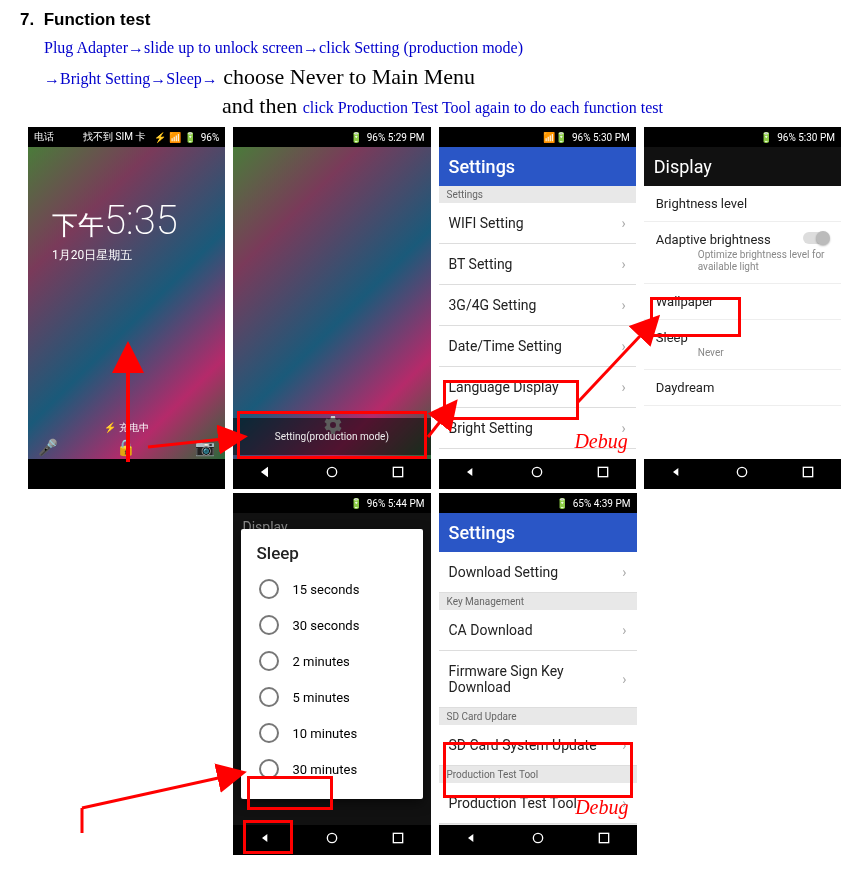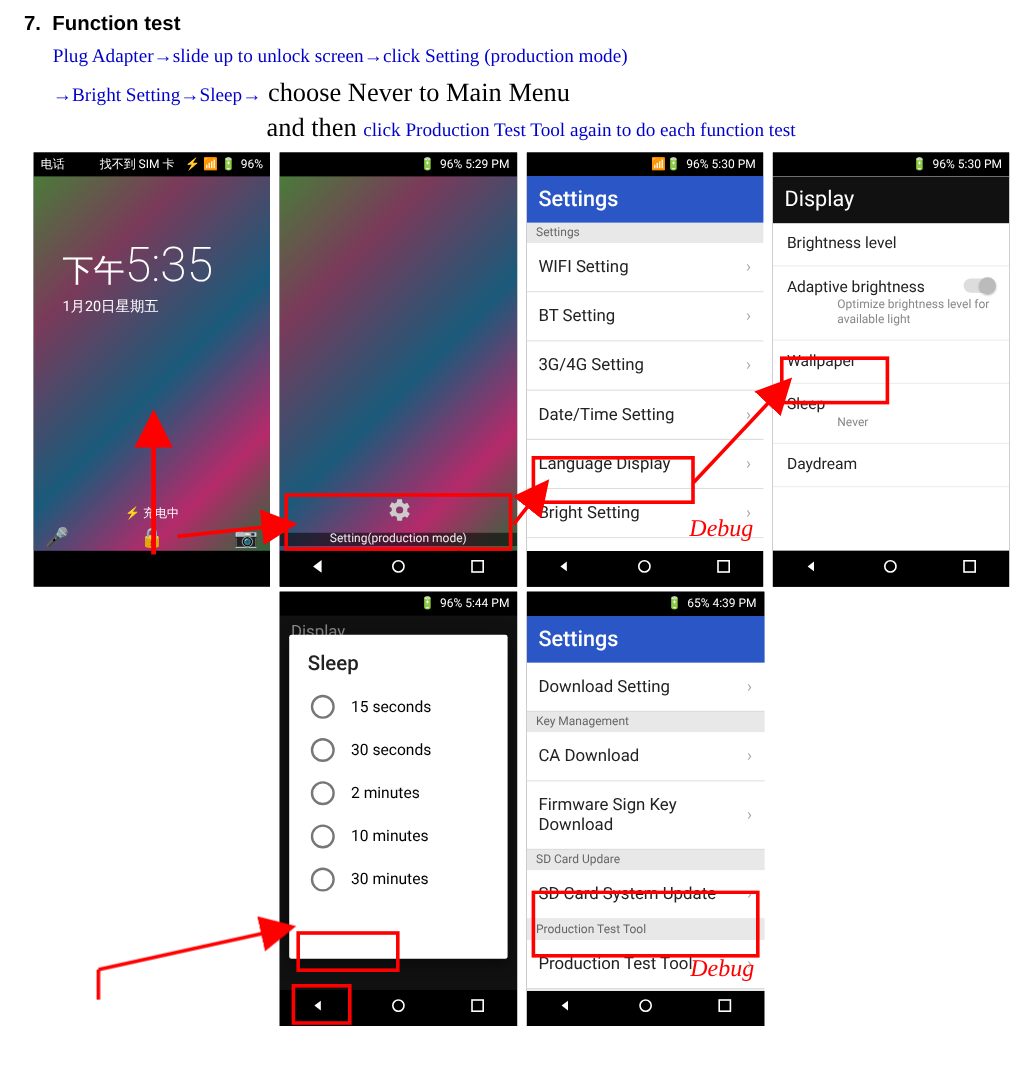--- a/index.html
+++ b/index.html
@@ -25,21 +25,21 @@
 
   
   .p1 .screen { background: linear-gradient(135deg,#4a7b3a 0%, #7a3a5a 25%, #1a5a7a 55%, #b52a6a 80%, #2a6a3a 100%); }
   .p1 .clock { position:absolute; top:50px; left:0; right:0; text-align:left; padding-left:24px; color:#fff; font-size:40px; font-weight:200; }
   .p1 .date  { position:absolute; top:100px; left:24px; color:#fff; font-size:12px; }
   .p1 .chg   { position:absolute; bottom:24px; left:0; right:0; text-align:center; color:#fff; font-size:10px; }
   .p1 .icons { position:absolute; bottom:2px; left:0; right:0; display:flex; justify-content:space-between; padding:0 10px; }
 
   
   .p2 .screen { background: linear-gradient(135deg,#4a7b3a 0%, #7a3a5a 25%, #1a5a7a 55%, #b52a6a 80%, #2a6a3a 100%); }
-  .p2 .applabel { position:absolute; bottom:4px; left:0; right:0; background:rgba(0,0,0,0.55); color:#eee; font-size:10px; text-align:center; padding:0 0; }
+  .p2 .applabel { position:absolute; bottom:4px; left:0; right:0; background:rgba(0,0,0,0.55); color:#eee; font-size:10px; text-align:center; padding:13px 0; }
   .p2 .appicon { position:absolute; bottom:22px; left:50%; transform:translateX(-50%); width:24px; height:24px; }
 
   
   .bluehdr { background:#2a56c6; color:#fff; font-size:18px; padding:9px 10px; font-weight:500; }
   .grphdr { background:#e8e8e8; color:#666; font-size:10px; padding:3px 8px; }
   .listitem { background:#fff; border-bottom:1px solid #ddd; padding:12px 10px; font-size:14px; color:#222; display:flex; justify-content:space-between; align-items:center; }
   .chev { color:#aaa; }
 
   
   .p4 .tophdr { background:#111; color:#fff; font-size:18px; padding:9px 10px; }
@@ -260,20 +260,24 @@
               <div class="opt">
                 <div class="radio"></div>
                 <div class="lbl">30 seconds</div>
               </div>
               <div class="opt">
                 <div class="radio"></div>
                 <div class="lbl">2 minutes</div>
               </div>
               <div class="opt">
                 <div class="radio"></div>
+                <div class="lbl">5 minutes</div>
+              </div>
+              <div class="opt">
+                <div class="radio"></div>
                 <div class="lbl">10 minutes</div>
               </div>
               <div class="opt">
                 <div class="radio"></div>
                 <div class="lbl">30 minutes</div>
               </div>
               <div class="opt sel"></div>
             </div>
 
         </div>

